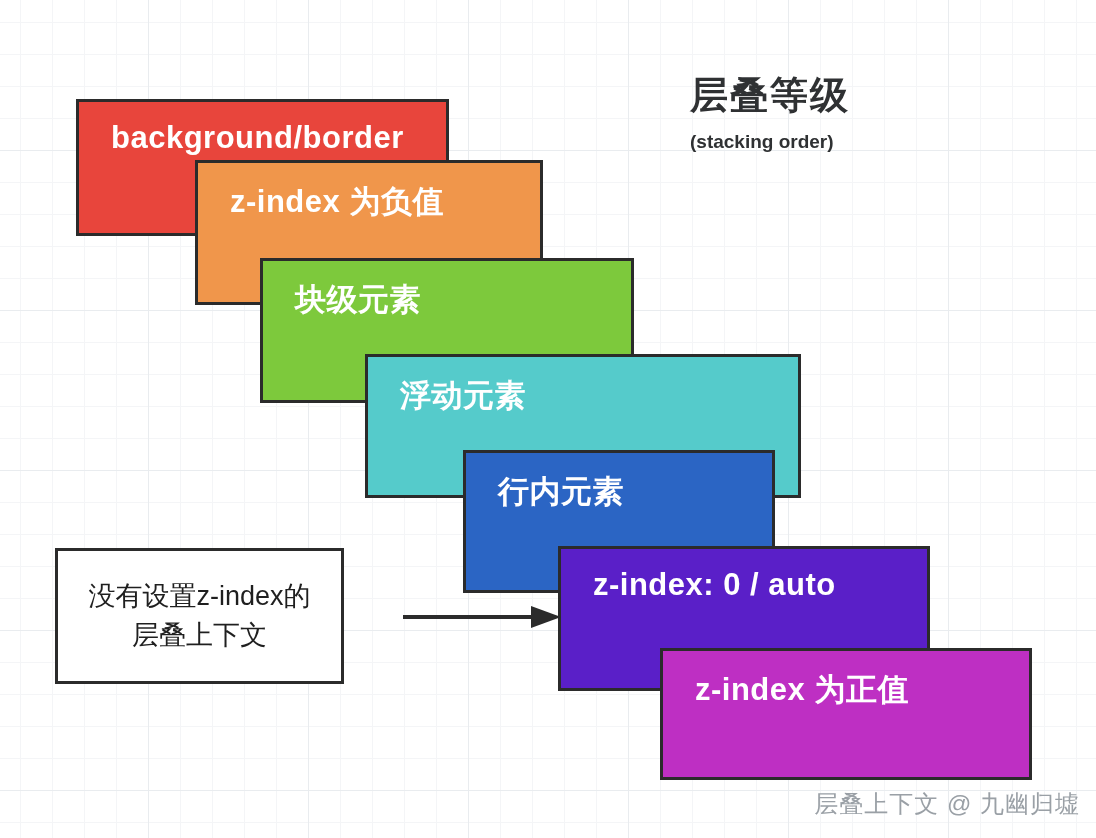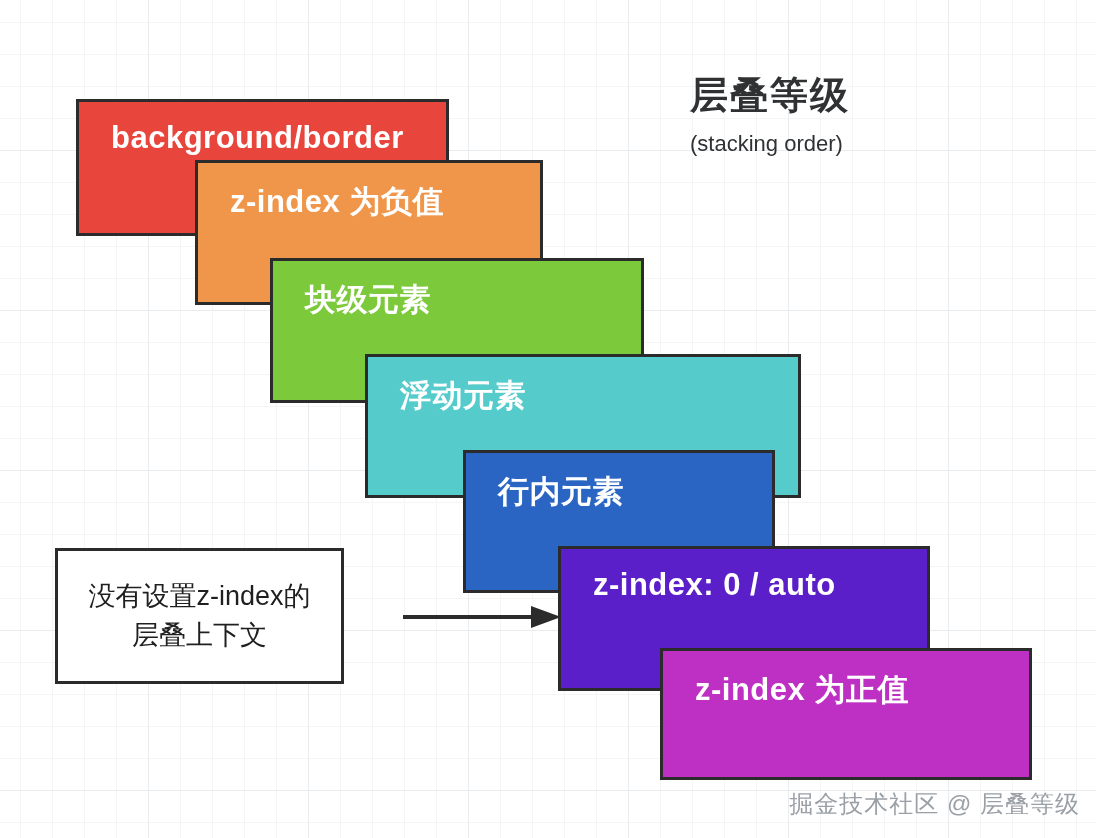--- a/index.html
+++ b/index.html
@@ -59,22 +59,22 @@
     color: #2f3133;
   }
   #title-main {
     font-size: 38px;
     font-weight: 700;
     letter-spacing: 2px;
     display: block;
     line-height: 1.25;
   }
   #title-sub {
-    font-size: 22px;
-    font-weight: 400;
+    font-size: 19px;
+    font-weight: 700;
     display: block;
     line-height: 1.45;
     margin-top: 8px;
     letter-spacing: 0px;
   }
 
   
   #annotation-box {
     position: absolute;
     left: 55px;
@@ -128,21 +128,21 @@
   </div>
 
   <div class="layer l-red" style="left:76px; top:63px; width:373px; height:137px; z-index:1;margin-top:36px;">
     <span class="lbl">background/border</span>
   </div>
 
   <div class="layer l-orange" style="left:175px; top:160px; width:348px; height:145px; z-index:2;margin-left:20px;">
     <span class="lbl">z-index 为负值</span>
   </div>
 
-  <div class="layer l-green" style="left:270px; top:258px; width:374px; height:145px; z-index:3;">
+  <div class="layer l-green" style="left:260px; top:258px; width:374px; height:145px; z-index:3;">
     <span class="lbl">块级元素</span>
   </div>
 
   <div class="layer l-teal" style="left:365px; top:354px; width:436px; height:144px; z-index:4;">
     <span class="lbl">浮动元素</span>
   </div>
 
   <div class="layer l-blue" style="left:463px; top:450px; width:312px; height:143px; z-index:5;">
     <span class="lbl">行内元素</span>
   </div>
@@ -158,15 +158,15 @@
   <div id="annotation-box">
     <span class="ln">没有设置z-index的</span>
     <span class="ln">层叠上下文</span>
   </div>
 
   <svg id="annotation-arrow" viewBox="0 0 160 26">
     <line x1="0" y1="13" x2="132" y2="13" stroke="#2b2b2b" stroke-width="4"></line>
     <polygon points="128,2 158,13 128,24" fill="#2b2b2b"></polygon>
   </svg>
 
-  <div id="watermark">掘金技术社区 @ 层叠等级</div>
+  <div id="watermark">层叠上下文 @ 九幽归墟</div>
 
 </div>
 
 </body></html>

